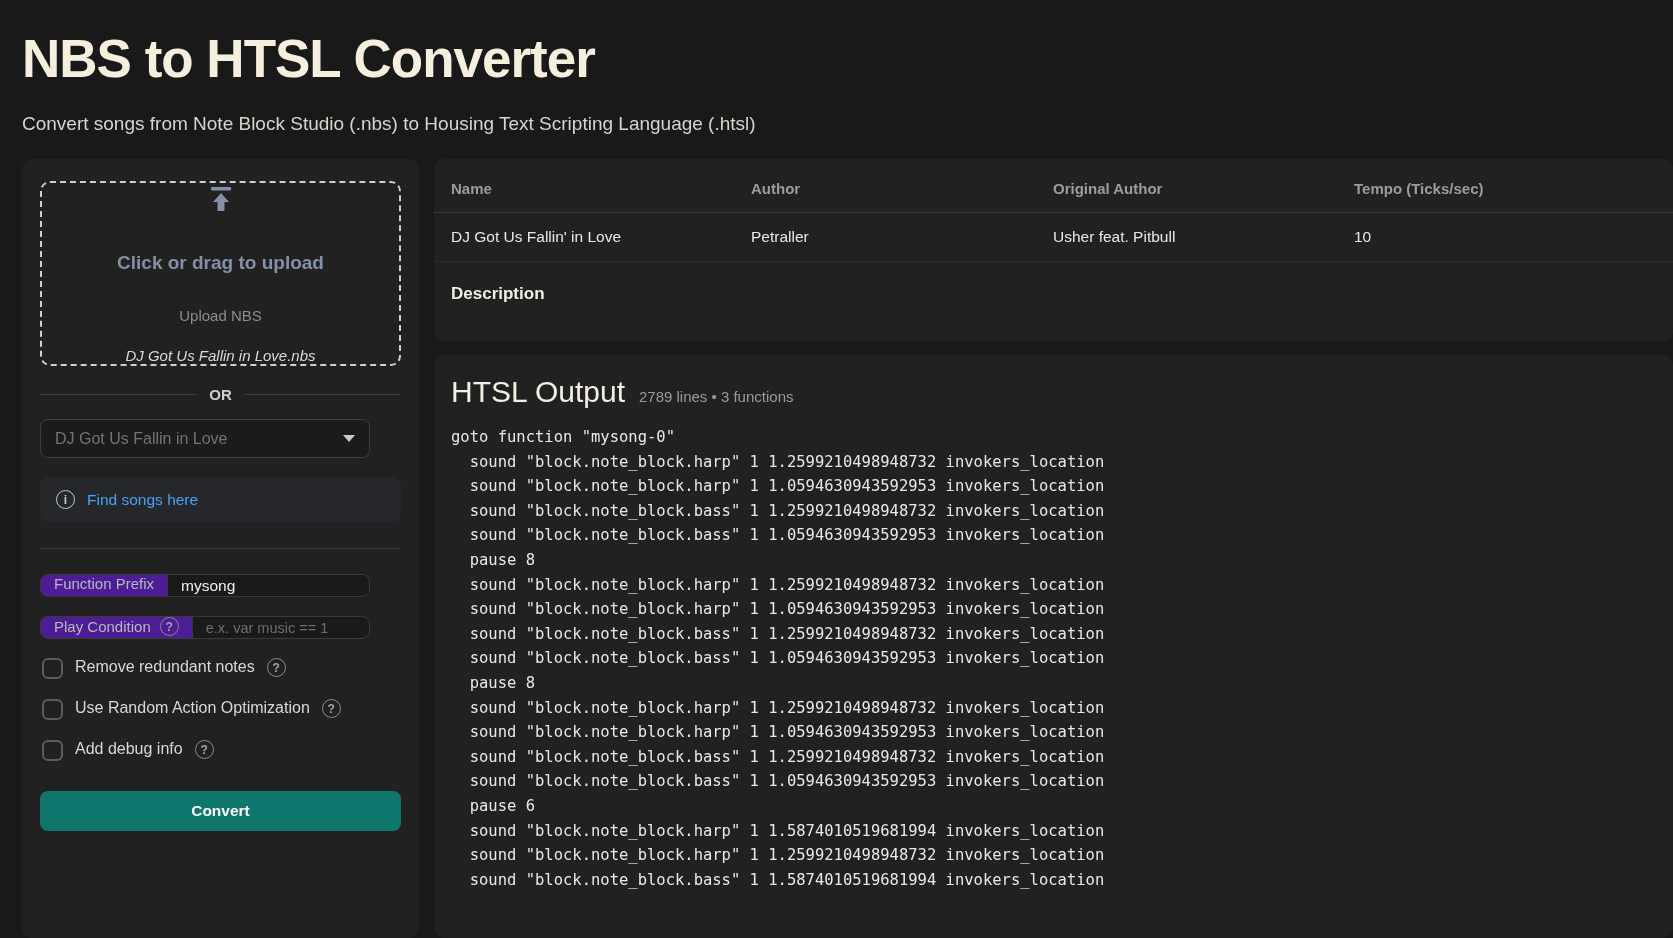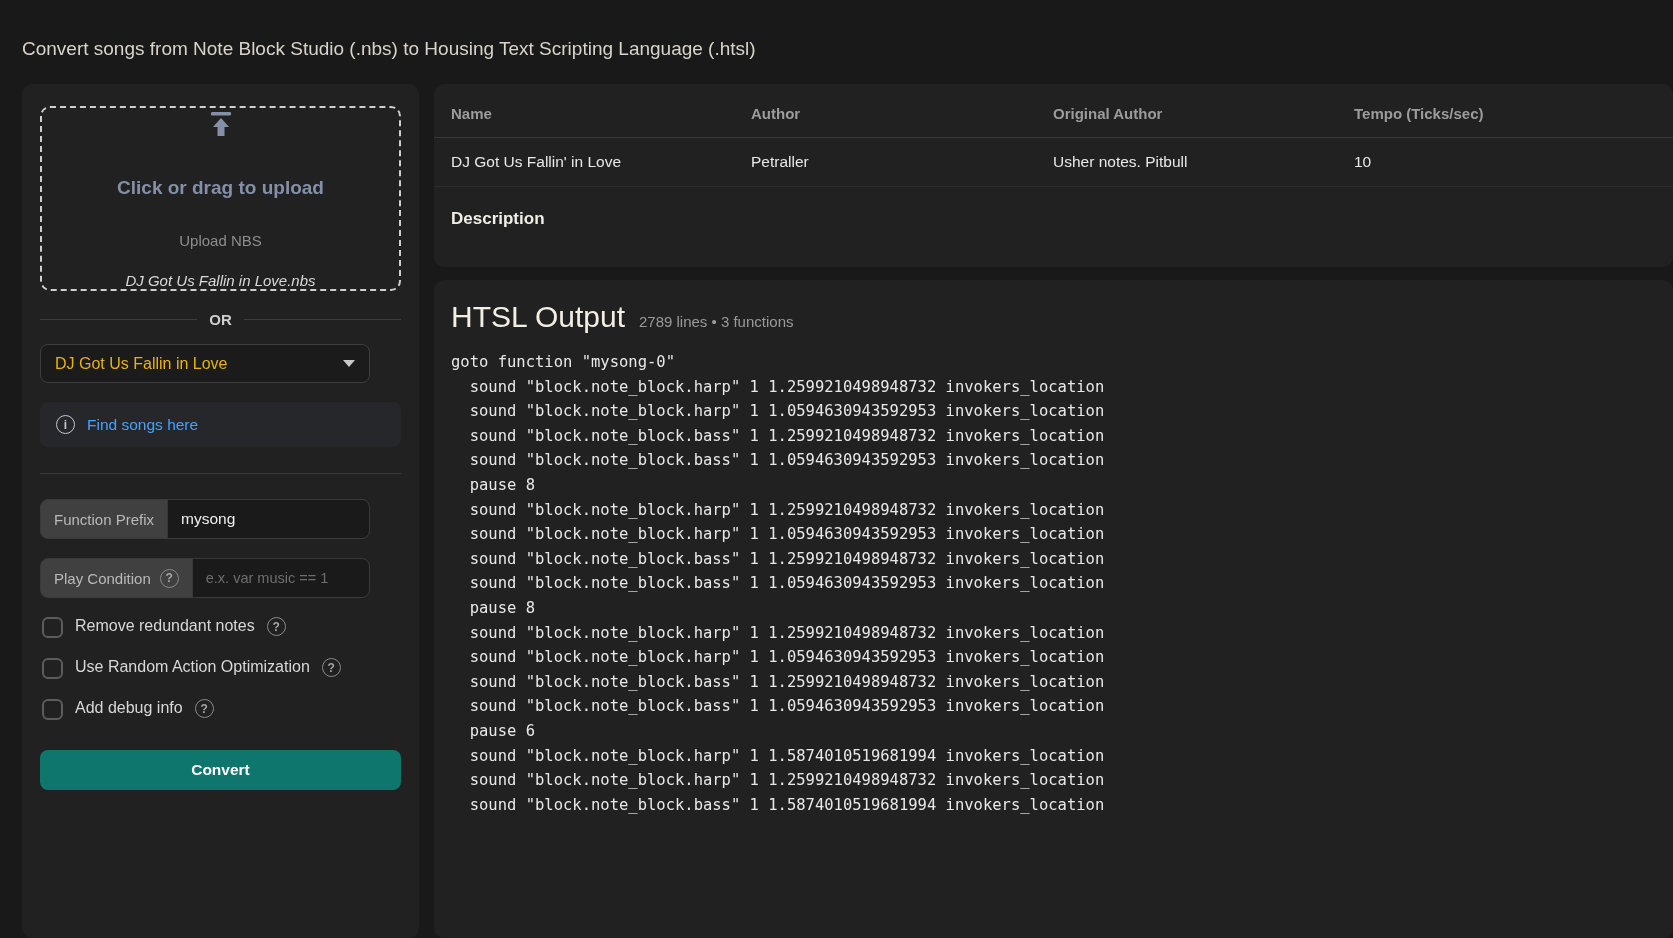--- a/index.html
+++ b/index.html
@@ -63,21 +63,21 @@
 
   .select {
     width: 330px;
     height: 39px;
     background: #1b1b1b;
     border: 1px solid #3e3e3e;
     border-radius: 8px;
     display: flex; align-items: center;
     padding: 0 14px;
     font-size: 16px;
-    color: #eab308;
+    color: #737373;
     cursor: pointer;
   }
   .select .caret {
     margin-left: auto;
     width: 0; height: 0;
     border-left: 6px solid transparent;
     border-right: 6px solid transparent;
     border-top: 7px solid #c9c9c9;
   }
 
@@ -98,25 +98,25 @@
     font-size: 12px; font-weight: 700;
     display: inline-flex; align-items: center; justify-content: center;
     flex: 0 0 auto;
   }
   .info-box a { color: #4ba0f4; font-size: 15.5px; text-decoration: none; cursor: pointer; }
 
   .divider { border: none; border-top: 1px solid #3a3a3a; margin: 26px 0 25px; }
 
   .field {
     width: 330px;
-    height: 40px;
+    height: 23px;
     border: 1px solid #3a3a3a;
     border-radius: 8px;
-    background: #404040;
-    display: flex; align-items: center;
+    background: #4c1d95;
+    display: flex; align-items: flex-start;
     margin-bottom: 19px;
     overflow: hidden;
   }
   .field-label {
     padding: 0 13px;
     font-size: 15px;
     color: #b9b9b9;
     white-space: nowrap;
     display: flex; align-items: center; gap: 9px;
   }
@@ -214,20 +214,21 @@
     font-size: 15.5px;
     line-height: 24.6px;
     color: #e8e8e8;
     white-space: pre;
   }
 </style>
 </head>
 <body>
 
 <div class="page">
+  <h1 class="title">NBS to HTSL Converter</h1>
   <p class="subtitle">Convert songs from Note Block Studio (.nbs) to Housing Text Scripting Language (.htsl)</p>
 
   <div class="content">
 
     <aside class="panel left-panel">
 
       <div class="upload-box">
         <span class="upload-icon">
           <svg width="34" height="32" viewBox="0 0 34 32" fill="none">
             <rect x="7" y="4" width="20" height="3.5" rx="1.2" fill="currentColor"></rect>
@@ -300,21 +301,21 @@
               <th class="col-name">Name</th>
               <th class="col-author">Author</th>
               <th class="col-orig">Original Author</th>
               <th>Tempo (Ticks/sec)</th>
             </tr>
           </thead>
           <tbody>
             <tr>
               <td>DJ Got Us Fallin' in Love</td>
               <td>Petraller</td>
-              <td>Usher notes. Pitbull</td>
+              <td>Usher feat. Pitbull</td>
               <td>10</td>
             </tr>
           </tbody>
         </table>
         <div class="desc-label">Description</div>
       </section>
 
       <section class="panel output-panel">
         <div class="output-header">
           <span class="output-title">HTSL Output</span>

